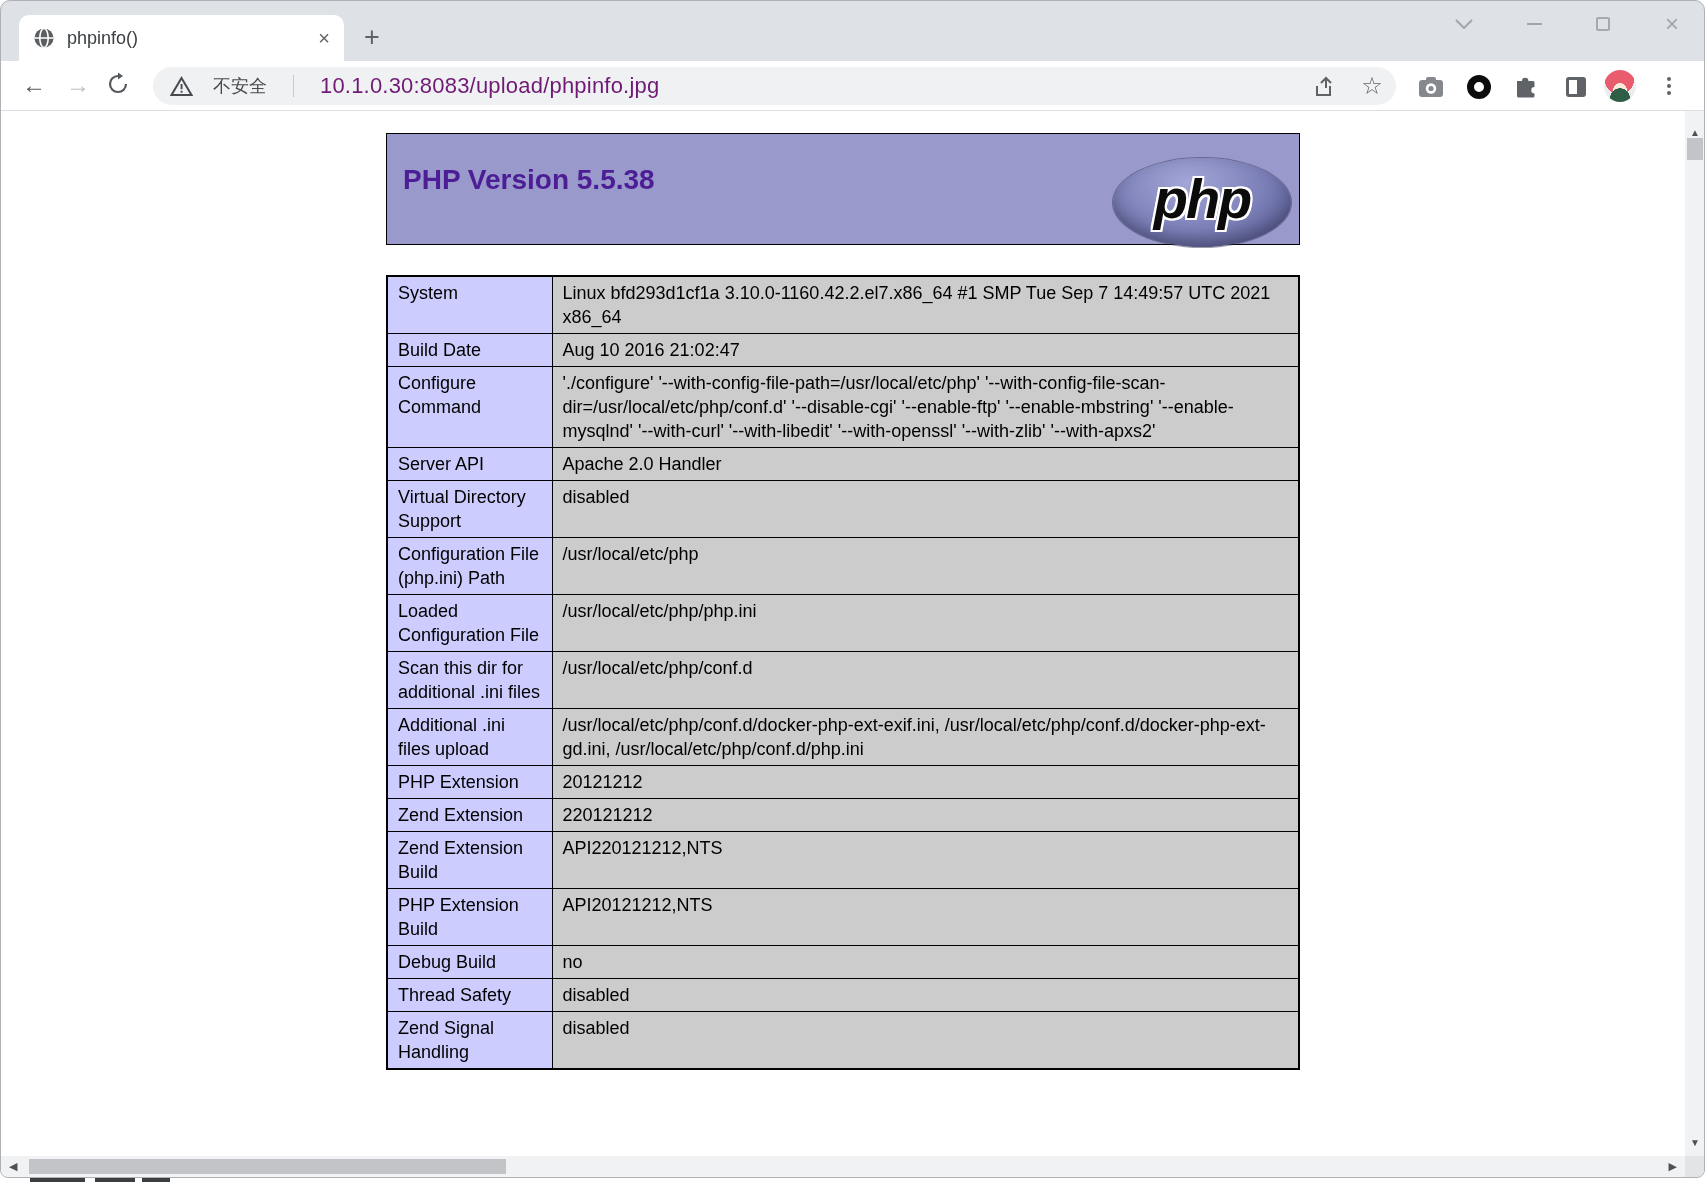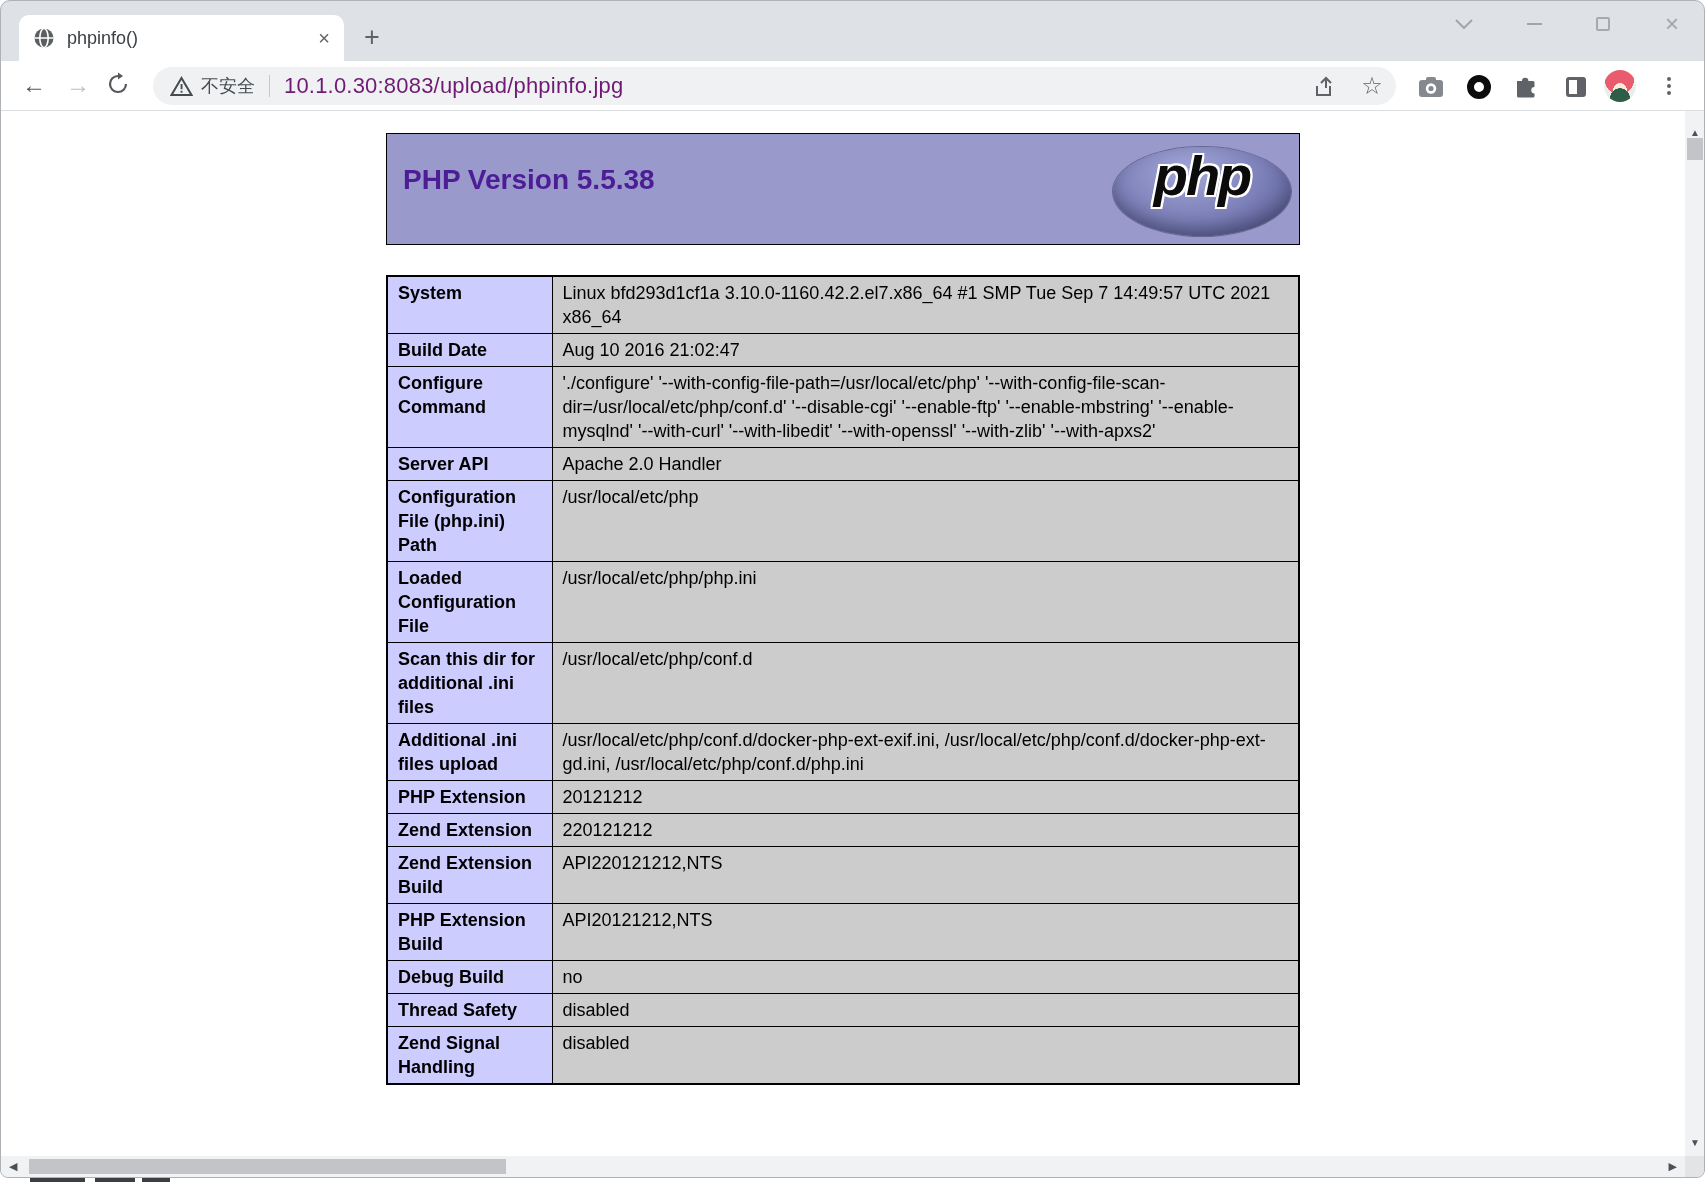--- a/index.html
+++ b/index.html
@@ -23,21 +23,21 @@
   .wc-chevron { left:1443px; } .wc-min { left:1513px; } .wc-max { left:1582px; } .wc-close { left:1651px; }
   .wc-min .bar { width:15px; height:2px; background:#a2a5aa; }
   .wc-max .box { width:14px; height:14px; border:2px solid #a6a9ae; border-radius:2px; }
   .wc-close span { font-size:24px; line-height:24px; }
 
   
   .toolbar { position:absolute; left:0; top:60px; width:100%; height:50px; background:#fff; border-bottom:1px solid #dcdfe2; }
   .navbtn { position:absolute; top:11px; width:30px; height:28px; font-size:24px; line-height:26px; text-align:center; color:#54575b; }
   .nav-back { left:18px; } .nav-fwd { left:62px; color:#bcc0c5; } .nav-reload { left:105px; }
   .omnibox { position:absolute; left:152px; top:6px; width:1243px; height:38px; background:#eff1f3; border-radius:19px;
-             display:flex; align-items:center; padding-left:17px; }
+             display:flex; align-items:center; padding-left:17px;gap:12px; }
   .sec-text { font-size:18px; color:#474b4f; margin-left:8px; white-space:nowrap; }
   .chip-divider { width:1px; height:22px; background:#c6c9cc; margin:0 14px; }
   .url-text { font-size:22px; color:#701a75; white-space:nowrap; letter-spacing:.2px; }
   .ob-icon { position:absolute; top:7px; width:26px; height:26px; }
   .ob-share { left:1158px; } .ob-star { left:1206px; font-size:24px; line-height:24px; color:#5f6368; text-align:center; }
   .extbtn { position:absolute; top:11px; width:30px; height:30px; display:flex; align-items:center; justify-content:center; }
   .ext-camera { left:1415px; } .ext-ring { left:1463px; } .ext-puzzle { left:1510px; } .ext-panel { left:1560px; }
   .ring { width:24px; height:24px; border:7px solid #0c0c0c; border-radius:50%; }
   .panel-sq { width:20px; height:20px; border:3px solid #5f6368; border-radius:3px; position:relative; }
   .panel-sq::after { content:""; position:absolute; right:0; top:0; width:6px; height:100%; background:#5f6368; }
@@ -48,31 +48,31 @@
               radial-gradient(circle at 48% 30%, #e85c6d 0 52%, transparent 53%),
               linear-gradient(#f3f5f6,#e7e9eb); }
   .menu-dots { position:absolute; left:1657px; top:12px; width:22px; height:26px; display:flex; flex-direction:column; align-items:center; justify-content:center; gap:3px; }
   .menu-dots i { width:4px; height:4px; border-radius:50%; background:#5f6368; }
 
   
   .page { position:absolute; left:0; top:110px; width:1684px; height:1045px; background:#fff; overflow:hidden; }
   .php-body { width:914px; margin:22px auto 0 auto; color:#000; }
   .php-header-box { position:relative; height:112px; background:#9999cc; border:1px solid #000; }
   .php-h1 { position:absolute; left:16px; top:30px; font-size:28px; font-weight:bold; color:#4c1d95; }
-  .php-logo { position:absolute; right:8px; top:13px; width:178px; height:89px; border-radius:50%;
+  .php-logo { position:absolute; right:8px; top:24px; width:178px; height:89px; border-radius:50%;
               background:radial-gradient(ellipse at 42% 28%, #a3a6d6 0%, #7c80b8 52%, #5a5d95 85%, #4f5288 100%);
               box-shadow:inset 0 -8px 16px rgba(0,0,0,.25), 0 0 0 1px rgba(40,40,70,.45);
-              display:flex; align-items:flex-start; justify-content:center; }
+              display:flex; align-items:center; justify-content:center; }
   .php-logo span { font-size:56px; font-weight:bold; font-style:italic; color:#0b0b0b; letter-spacing:-2px;
                    transform:translateY(-4px);
                    text-shadow:-2px -2px 0 #fff, 2px -2px 0 #fff, -2px 2px 0 #fff, 2px 2px 0 #fff,
                                -2px 0 0 #fff, 2px 0 0 #fff, 0 -2px 0 #fff, 0 2px 0 #fff; }
   table.info { width:914px; margin-top:30px; border-collapse:collapse; border:2px solid #000; }
   table.info td { border:1px solid #000; font-size:18px; line-height:24px; padding:4px 10px; vertical-align:top; }
-  td.e { background:#ccccff; font-weight:bold; width:165px; }
+  td.e { background:#ccccff; font-weight:normal; width:165px; }
   td.v { background:#cccccc; }
 
   
   .vscroll { position:absolute; left:1684px; top:110px; width:20px; height:1045px; background:#f1f2f4; }
   .vscroll .arrow { position:absolute; left:0; width:20px; text-align:center; font-size:10px; color:#4e5154; }
   .v-up { top:16px; } .v-down { bottom:8px; }
   .v-thumb { position:absolute; left:2px; top:27px; width:16px; height:22px; background:#c2c4c8; }
   .hscroll { position:absolute; left:0; top:1155px; width:1684px; height:21px; background:#f1f2f4; }
   .hscroll .arrow { position:absolute; top:4px; font-size:11px; color:#4e5154; }
   .h-left { left:8px; } .h-right { right:8px; }
@@ -202,20 +202,24 @@
               </tr>
               <tr>
                 <td class="e">Configure Command</td>
                 <td class="v">'./configure' '--with-config-file-path=/usr/local/etc/php' '--with-config-file-scan-dir=/usr/local/etc/php/conf.d' '--disable-cgi' '--enable-ftp' '--enable-mbstring' '--enable-mysqlnd' '--with-curl' '--with-libedit' '--with-openssl' '--with-zlib' '--with-apxs2'</td>
               </tr>
               <tr>
                 <td class="e">Server API</td>
                 <td class="v">Apache 2.0 Handler</td>
               </tr>
               <tr>
+                <td class="e">Virtual Directory Support</td>
+                <td class="v">disabled</td>
+              </tr>
+              <tr>
                 <td class="e">Configuration File (php.ini) Path</td>
                 <td class="v">/usr/local/etc/php</td>
               </tr>
               <tr>
                 <td class="e">Loaded Configuration File</td>
                 <td class="v">/usr/local/etc/php/php.ini</td>
               </tr>
               <tr>
                 <td class="e">Scan this dir for additional .ini files</td>
                 <td class="v">/usr/local/etc/php/conf.d</td>

